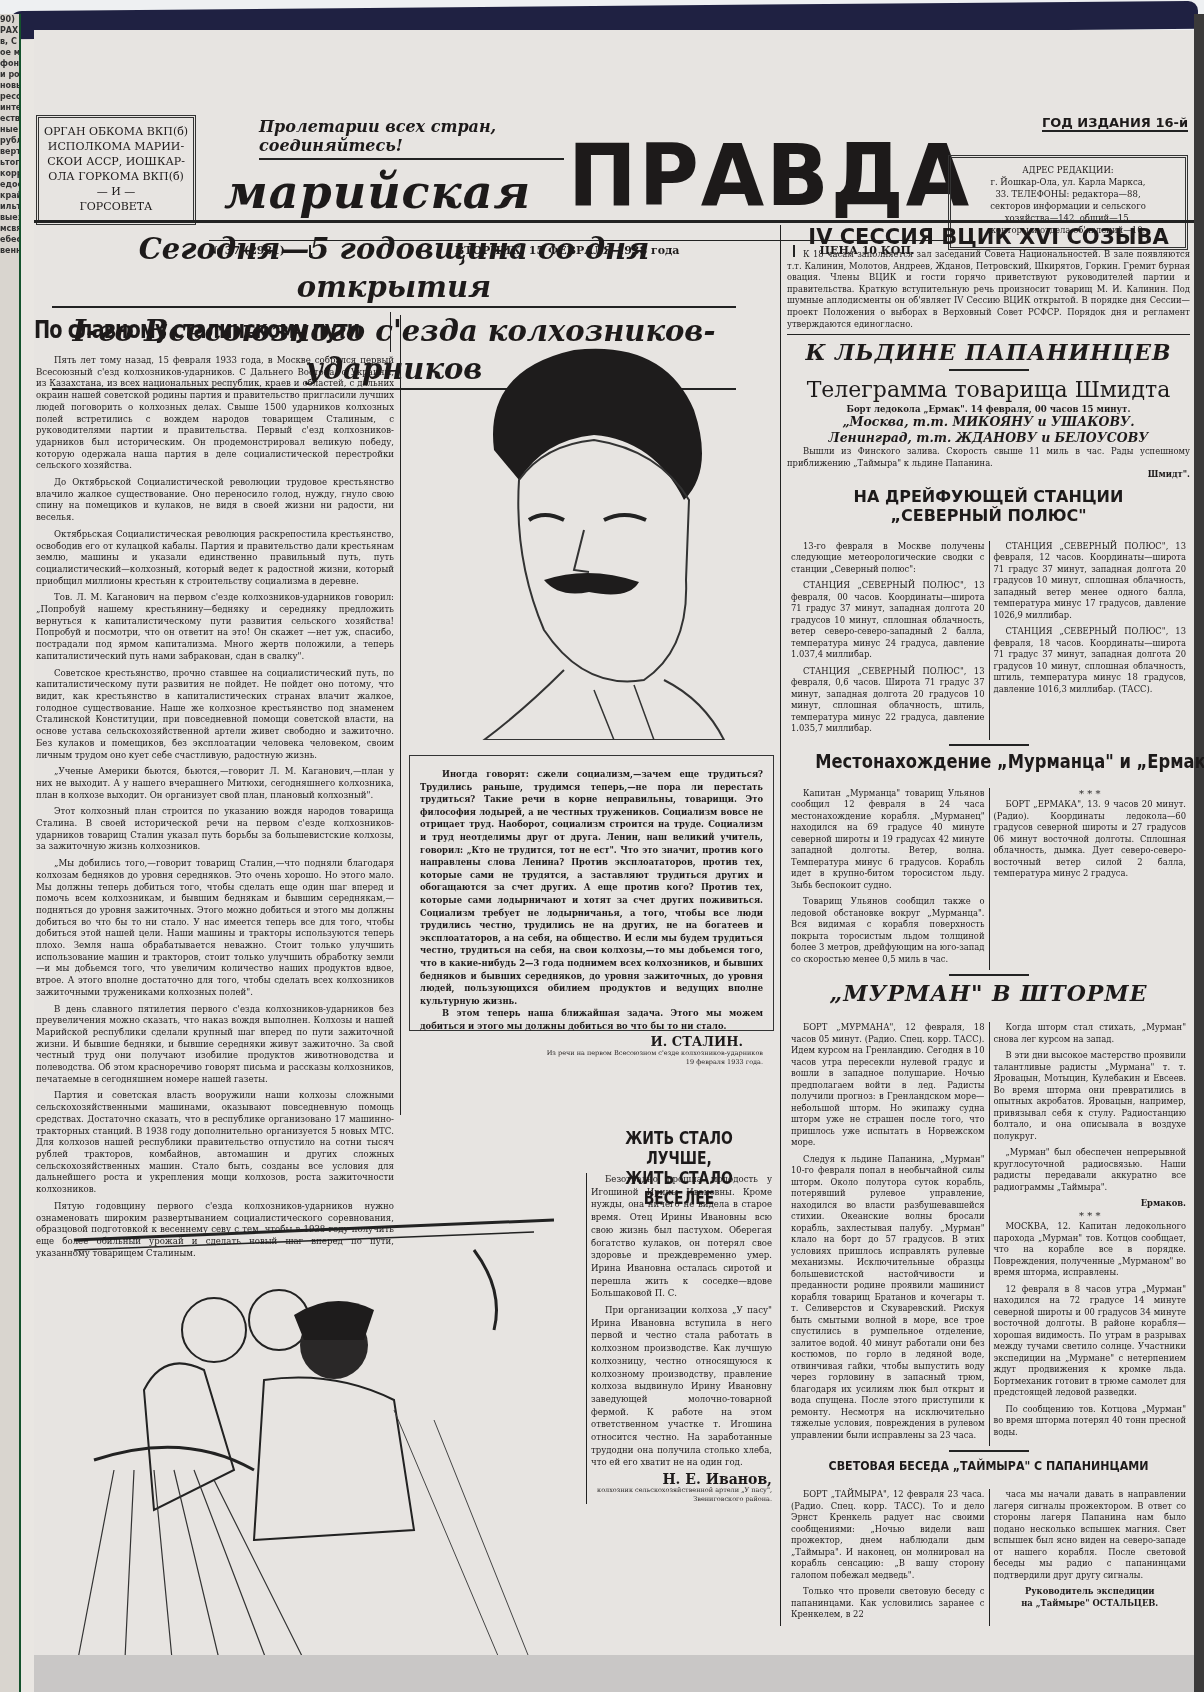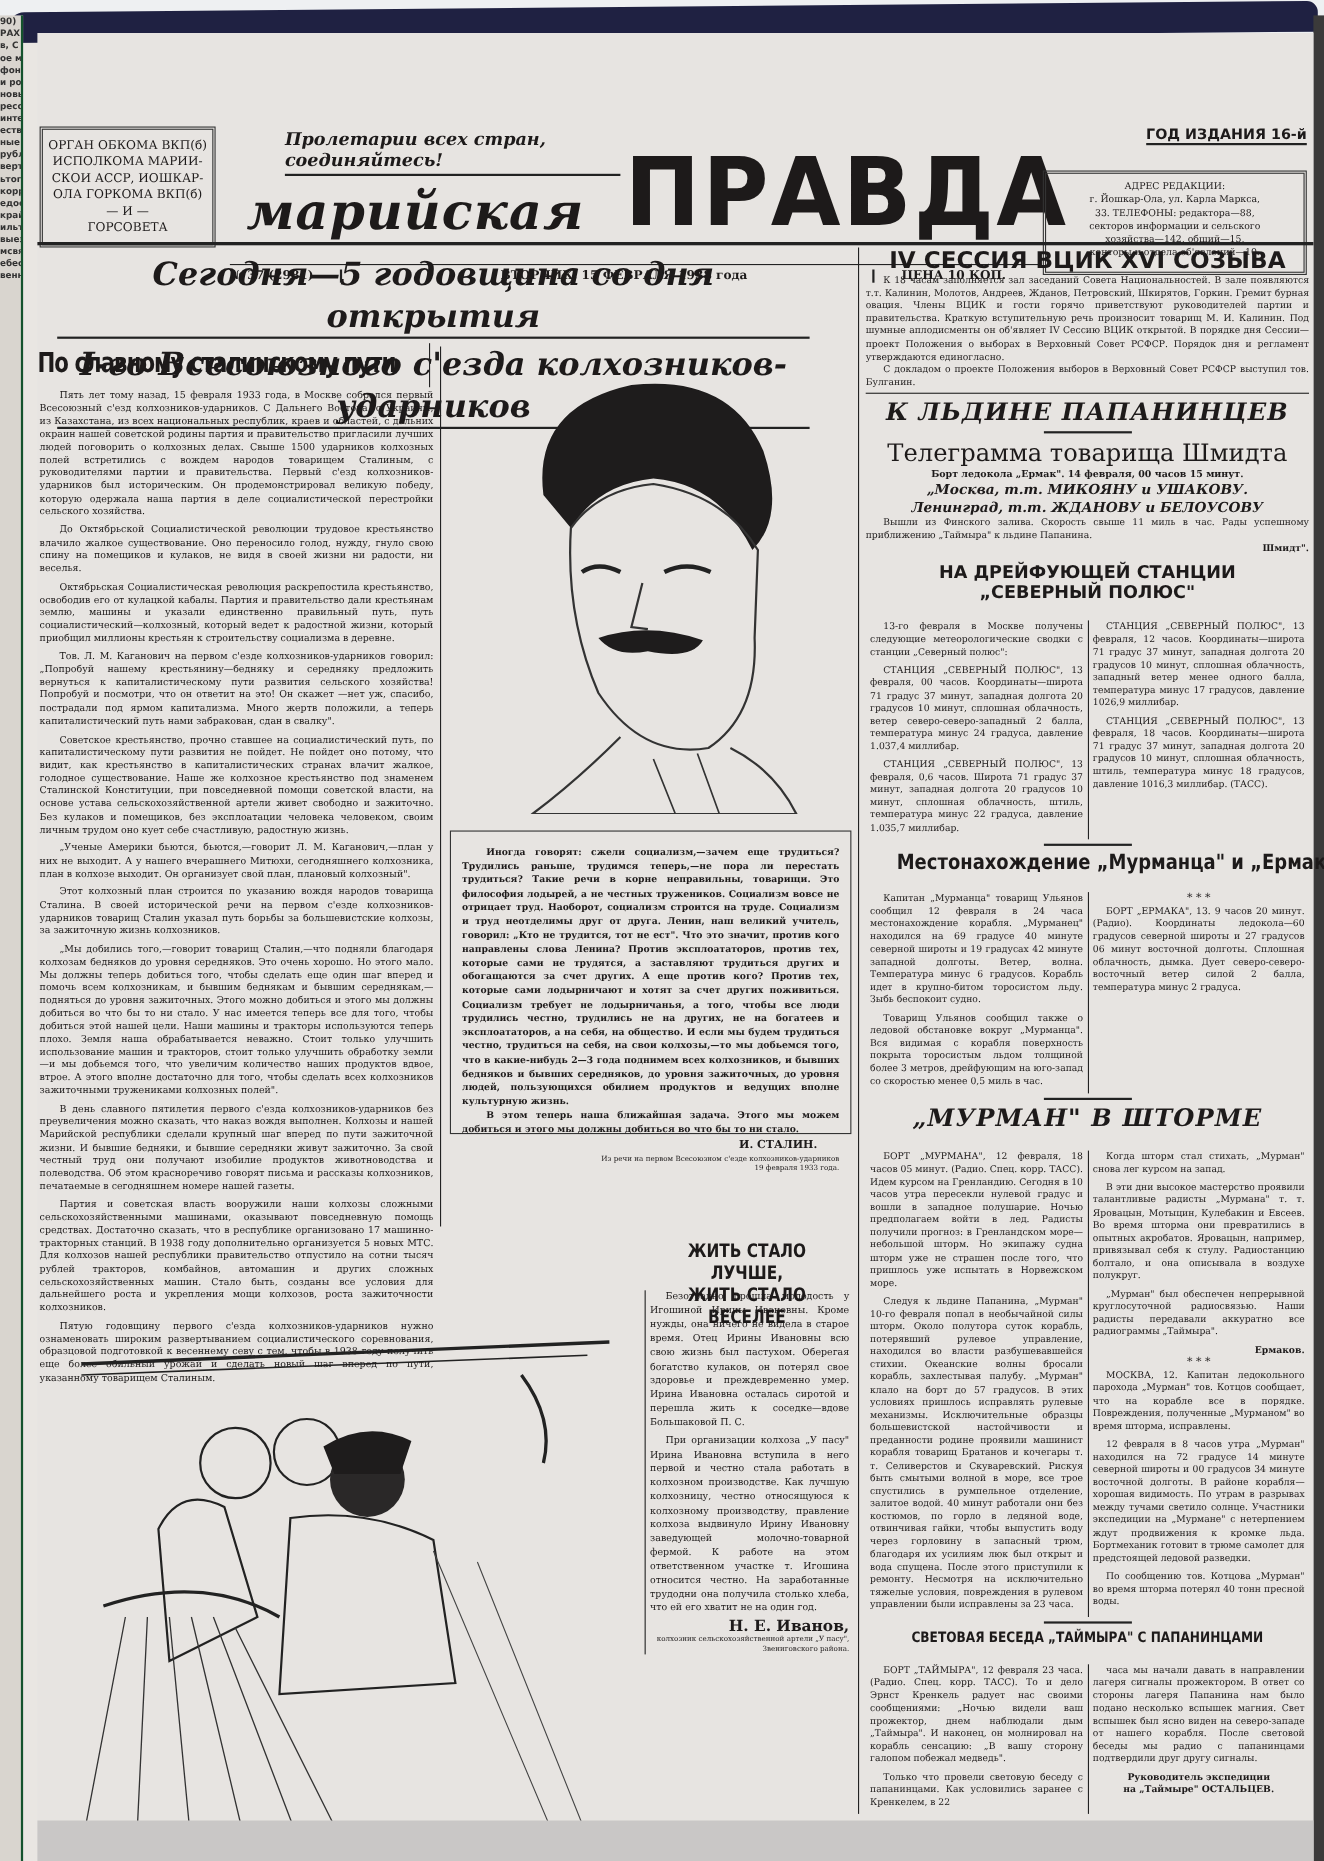--- a/index.html
+++ b/index.html
@@ -29,21 +29,21 @@
   .banner div { font: italic bold 29px/38px "DejaVu Serif", serif; border-bottom: 2px solid #222; margin: 0 18px 4px; }
 
   .lead-head { position: absolute; left: 0px; top: 285px; width: 343px; font: bold 25px "DejaVu Sans Condensed","DejaVu Sans", sans-serif; letter-spacing: -1px; transform: scaleX(0.86); transform-origin: left; white-space: nowrap; }
   .lead-col { position: absolute; left: 2px; top: 325px; width: 358px; font: 8.6px/11.7px "DejaVu Serif", serif; text-align: justify; }
   .lead-col p { text-indent: 18px; margin-bottom: 5px; }
   .vrule { position: absolute; border-left: 1px solid #222; }
 
   .portrait { position: absolute; left: 390px; top: 300px; width: 330px; height: 410px; }
   .quote-box { position: absolute; left: 375px; top: 725px; width: 365px; height: 276px; border: 1px solid #333; padding: 12px 10px; font: bold 8.4px/12.6px "DejaVu Serif", serif; text-align: justify; }
   .quote-box p { text-indent: 22px; }
-  .quote-sign { text-align: right; margin-right: 20px; font-size: 10px; margin-top: 4px; }
+  .quote-sign { text-align: right; margin-right: 20px; font-size: 13px; margin-top: 4px; }
   .quote-src { text-align: right; font: 6.5px/9px "DejaVu Serif", serif; }
 
   .illustration { position: absolute; left: 0; top: 1180px; width: 545px; height: 480px; }
   .life-head { position: absolute; left: 552px; top: 1098px; width: 186px; font: bold 17px/20px "DejaVu Sans", sans-serif; text-align: center; transform: scaleX(0.82); transform-origin: center; }
   .life-col { position: absolute; left: 552px; top: 1143px; width: 186px; font: 8.6px/12.7px "DejaVu Serif", serif; text-align: justify; border-left: 1px solid #222; padding-left: 4px; }
   .life-col p { text-indent: 14px; margin-bottom: 4px; }
   .life-sign { text-align: right; font-weight: bold; font-size: 14px; }
   .life-src { font: 6.5px/9px "DejaVu Serif", serif; text-align: right; }
 
   .right-col { position: absolute; left: 746px; top: 195px; width: 410px; border-left: 1px solid #222; padding-left: 6px; }
@@ -200,21 +200,20 @@
     <p>Безотрадно прошла молодость у Игошиной Ирины Ивановны. Кроме нужды, она ничего не видела в старое время. Отец Ирины Ивановны всю свою жизнь был пастухом. Оберегая богатство кулаков, он потерял свое здоровье и преждевременно умер. Ирина Ивановна осталась сиротой и перешла жить к соседке—вдове Большаковой П. С.</p>
     <p>При организации колхоза „У пасу" Ирина Ивановна вступила в него первой и честно стала работать в колхозном производстве. Как лучшую колхозницу, честно относящуюся к колхозному производству, правление колхоза выдвинуло Ирину Ивановну заведующей молочно-товарной фермой. К работе на этом ответственном участке т. Игошина относится честно. На заработанные трудодни она получила столько хлеба, что ей его хватит не на один год.</p>
     <div class="life-sign">Н. Е. Иванов,</div>
     <div class="life-src">колхозник сельскохозяйственной артели „У пасу", Звениговского района.</div>
   </div>
 
   <div class="right-col">
     <div class="rc-h1b">IV СЕССИЯ ВЦИК XVI СОЗЫВА</div>
     <div class="rc-text">
       <p>К 18 часам заполняется зал заседаний Совета Национальностей. В зале появляются т.т. Калинин, Молотов, Андреев, Жданов, Петровский, Шкирятов, Горкин. Гремит бурная овация. Члены ВЦИК и гости горячо приветствуют руководителей партии и правительства. Краткую вступительную речь произносит товарищ М. И. Калинин. Под шумные аплодисменты он об'являет IV Сессию ВЦИК открытой. В порядке дня Сессии—проект Положения о выборах в Верховный Совет РСФСР. Порядок дня и регламент утверждаются единогласно.</p>
-      <p>С докладом о проекте Положения выборов в Верховный Совет РСФСР выступил тов. Булганин.</p>
     </div>
     <div class="rc-rule"></div>
 
     <div class="rc-h2">К ЛЬДИНЕ ПАПАНИНЦЕВ</div>
     <div class="rc-short-rule"></div>
     <div class="rc-h3">Телеграмма товарища Шмидта</div>
     <div class="rc-sub">Борт ледокола „Ермак". 14 февраля, 00 часов 15 минут.</div>
     <div class="rc-addr">„Москва, т.т. МИКОЯНУ и УШАКОВУ.</div>
     <div class="rc-addr">Ленинград, т.т. ЖДАНОВУ и БЕЛОУСОВУ</div>
     <div class="rc-text">

